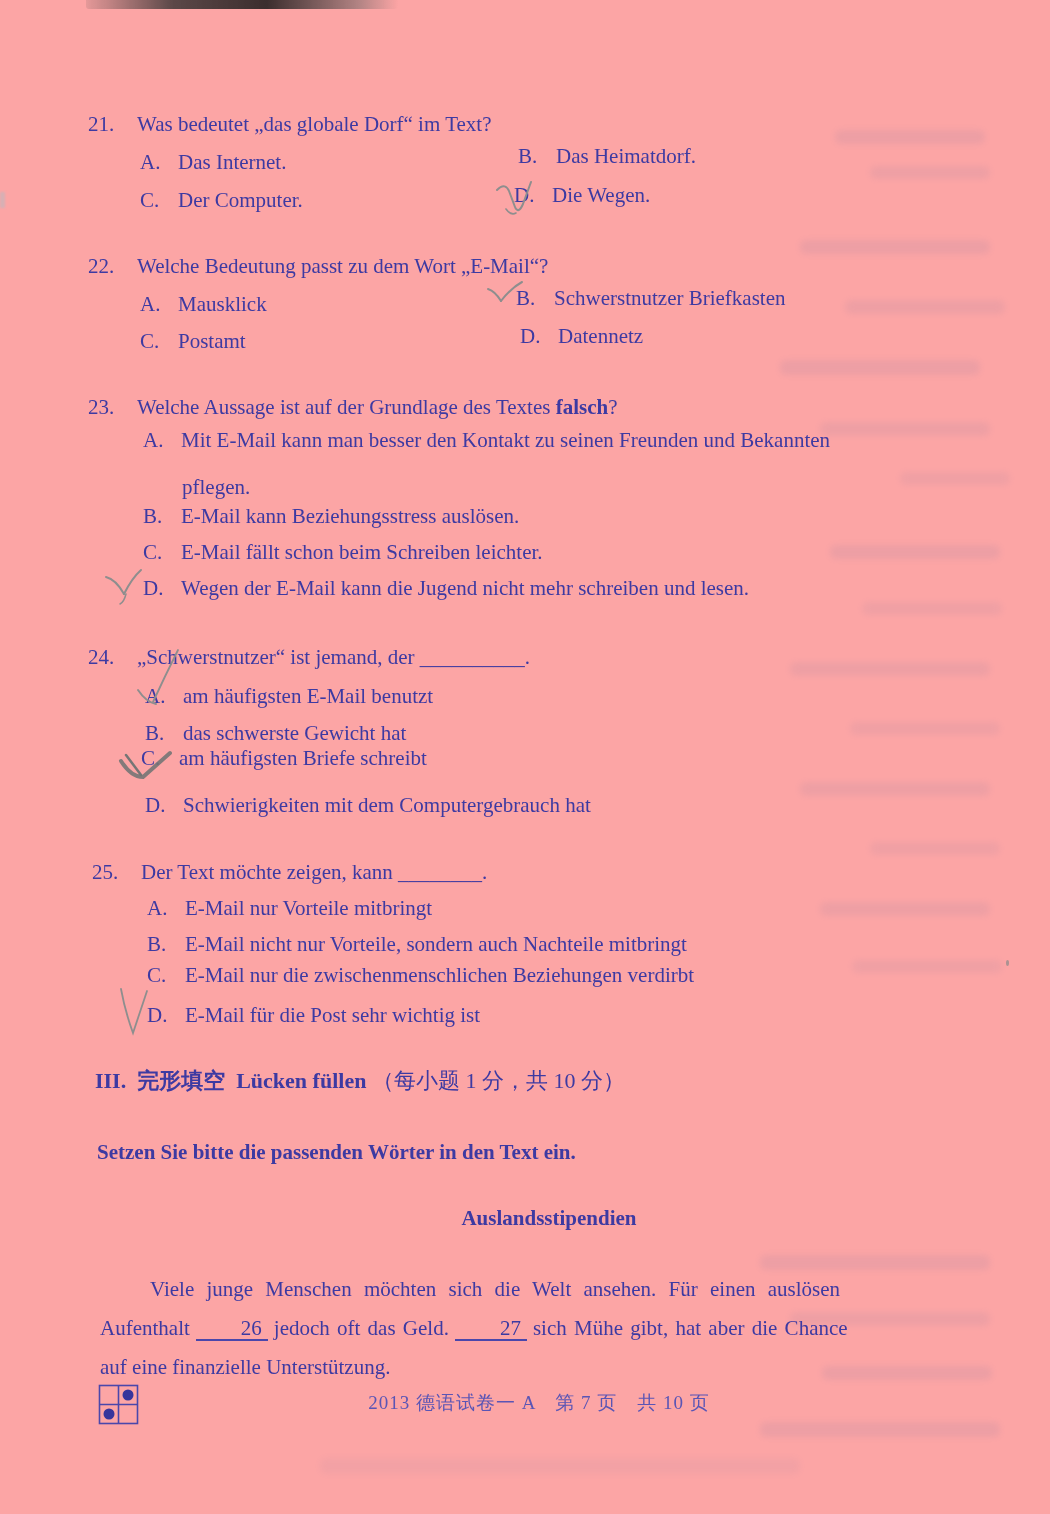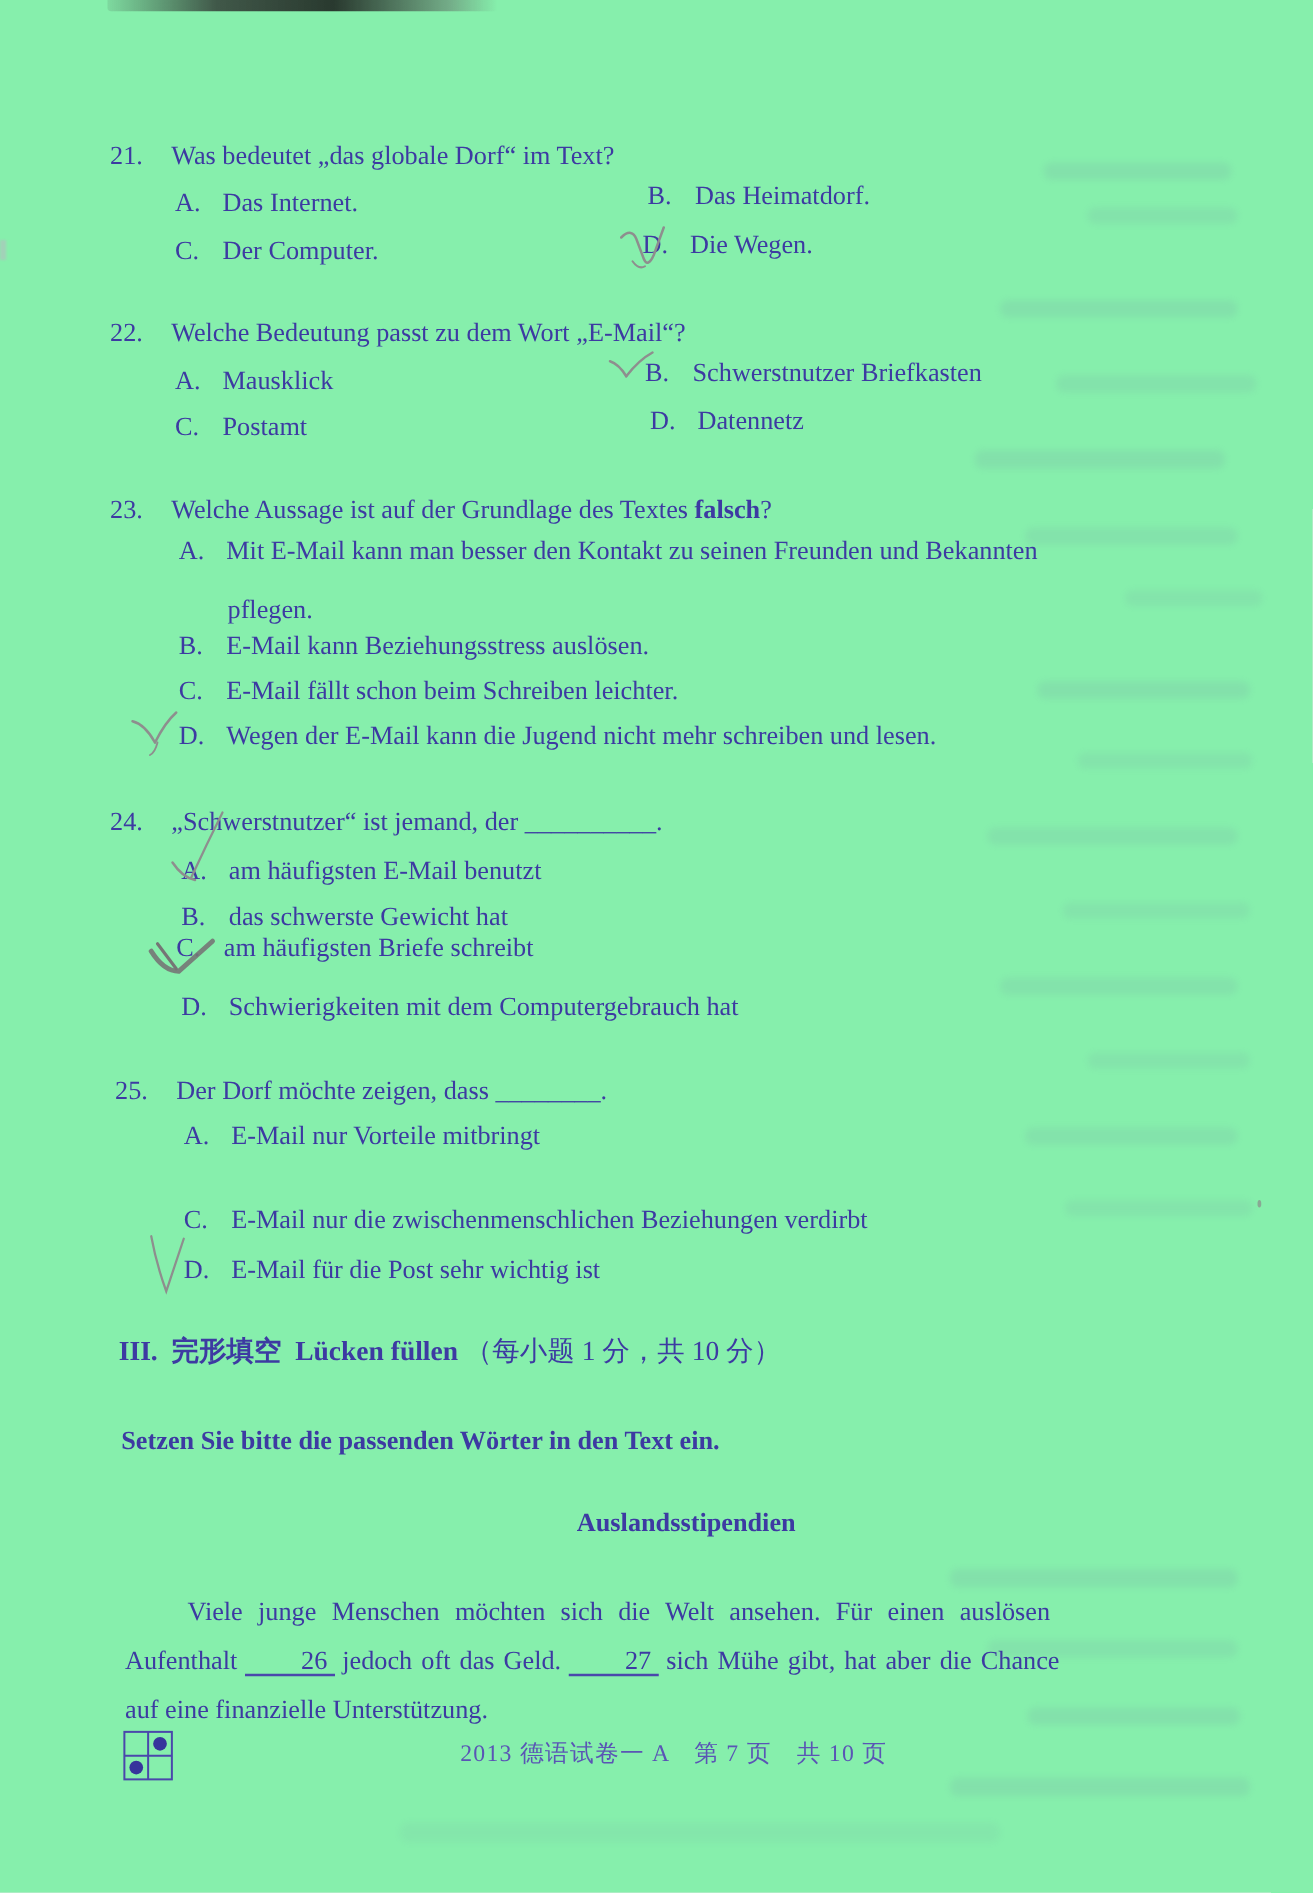--- a/index.html
+++ b/index.html
@@ -1,21 +1,21 @@
 <!DOCTYPE html>
 <html><head>
 <meta charset="utf-8">
 <style>
   html,body{margin:0;padding:0;}
   body{background:#e9e9e9;}
   .page{
     position:relative;
     width:1050px;height:1514px;
     margin:0 auto;
-    background:#86efac;
+    background:#fca5a5;
     overflow:hidden;
     font-family:"Liberation Serif","DejaVu Serif",serif;
     color:#3d3aa2;
     font-size:21px;
   }
   .line{position:absolute;white-space:nowrap;}
   .qnum{display:inline-block;min-width:49px;}
   .lbl{display:inline-block;min-width:38px;}
   .b{font-weight:700;}
   .sec-head{font-size:22px;font-weight:700;}
@@ -158,24 +158,27 @@
   <svg class="pencil" style="left:134px;top:648px" width="52" height="68">
     <path d="M44,2 Q31,28 19,54" stroke-width="1.8"></path>
     <path d="M4,42 Q12,54 22,56" stroke-width="2"></path>
   </svg>
   <svg class="pencil dark" style="left:118px;top:748px" width="58" height="40">
     <path d="M3,13 Q13,29 25,29 L52,5" stroke-width="4" opacity=".9"></path>
     <path d="M8,7 Q17,19 23,27" stroke-width="2.5"></path>
   </svg>
 
   <div class="line" style="left:92px;top:860px">
-    <span class="qnum">25.</span><span>Der Dorf möchte zeigen, dass ________.</span>
+    <span class="qnum">25.</span><span>Der Text möchte zeigen, kann ________.</span>
   </div>
   <div class="line" style="left:147px;top:896px">
     <span class="lbl">A.</span><span>E-Mail nur Vorteile mitbringt</span>
+  </div>
+  <div class="line" style="left:147px;top:932px">
+    <span class="lbl">B.</span><span>E-Mail nicht nur Vorteile, sondern auch Nachteile mitbringt</span>
   </div>
   <div class="line" style="left:147px;top:963px">
     <span class="lbl">C.</span><span>E-Mail nur die zwischenmenschlichen Beziehungen verdirbt</span>
   </div>
   <div class="line" style="left:147px;top:1003px">
     <span class="lbl">D.</span><span>E-Mail für die Post sehr wichtig ist</span>
   </div>
   <svg class="pencil" style="left:116px;top:986px" width="42" height="60">
     <path d="M5,3 Q9,25 17,47 L31,5" stroke-width="1.8"></path>
   </svg>

